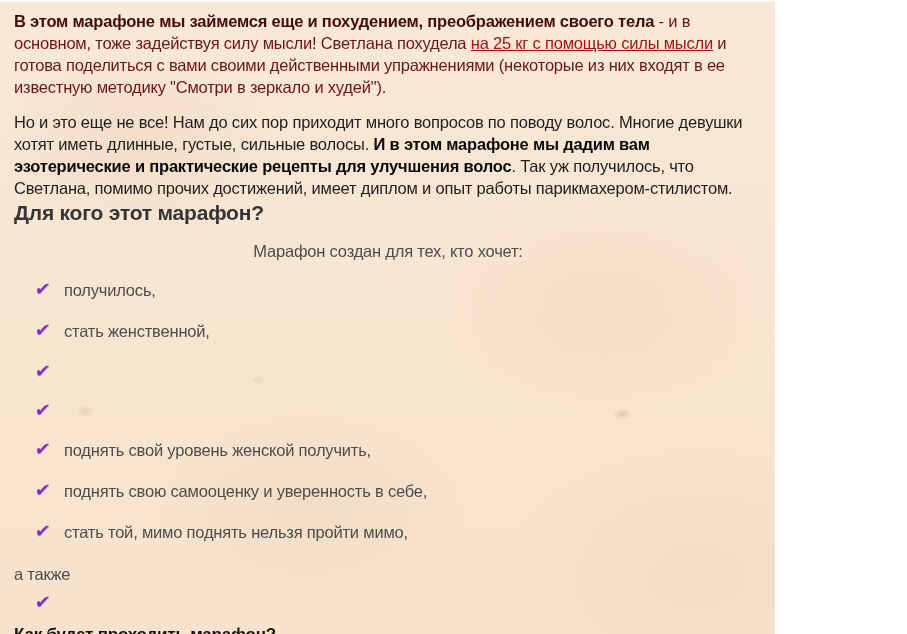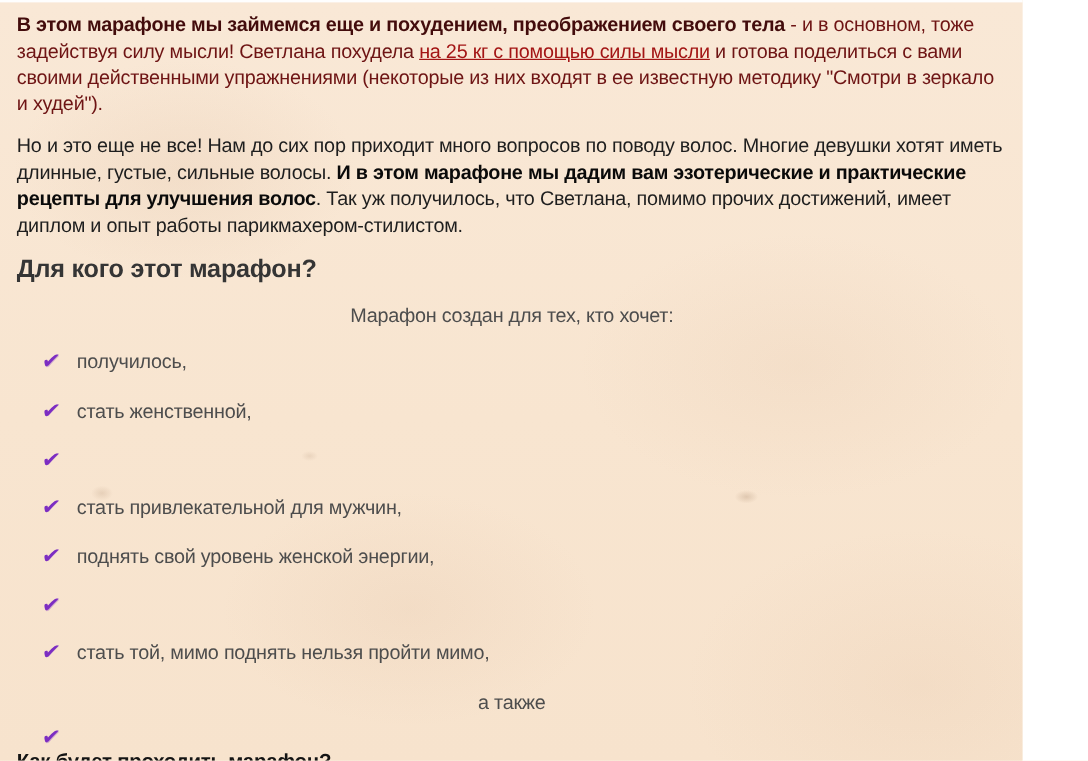--- a/index.html
+++ b/index.html
@@ -3,21 +3,21 @@
 <meta charset="utf-8">
 <style>
   html, body { margin: 0; padding: 0; }
   body {
     width: 907px; height: 634px; overflow: hidden;
     font-family: "Liberation Sans", "DejaVu Sans", sans-serif;
     background: #fff;
   }
   .page {
     position: relative;
-    width: 852px; height: 634px;
+    width: 775px; height: 634px;
     box-sizing: border-box;
     padding: 8px 13px 12px 14px;
     border-top: 2px solid #fefefe;
     overflow: hidden;
     background-color: #f8e6d2;
     background-image:
       radial-gradient(ellipse 14px 8px at 622px 412px, rgba(160,125,95,0.28), transparent 70%),
       radial-gradient(ellipse 12px 7px at 898px 414px, rgba(160,125,95,0.25), transparent 70%),
       radial-gradient(ellipse 13px 9px at 85px 409px, rgba(160,125,95,0.20), transparent 70%),
       radial-gradient(ellipse 10px 6px at 258px 378px, rgba(160,125,95,0.16), transparent 70%),
@@ -37,21 +37,21 @@
   .para.intro { margin-bottom: 13px; }
   .para.intro strong { color: #430c0c; }
   .para.intro a {
     color: #a31515;
     text-decoration: underline;
     cursor: pointer;
   }
   .para.hair { color: #1e1e1e; }
   .para.hair strong { color: #0a0a0a; }
   h2.section-heading {
-    margin: 14px 0 0;
+    margin: 2px 0 0;
     font-size: 21px;
     line-height: 24px;
     font-weight: bold;
     color: #353535;
     letter-spacing: -0.2px;
   }
   .list-intro {
     margin-top: 17px;
     font-size: 16.5px;
     line-height: 18px;
@@ -83,21 +83,20 @@
     line-height: 15px;
     transform: skewX(-8deg);
     text-shadow: 0.5px 0.5px 0 rgba(124,45,194,0.35);
   }
   .also-label {
     margin: 8px 0 2px;
     font-size: 16.5px;
     line-height: 18px;
     letter-spacing: -0.2px;
     color: #4d4d4d;
-    text-align: center;
   }
   .clipped-heading {
     position: absolute;
     left: 14px;
     top: 623px;
     font-size: 17px;
     font-weight: bold;
     letter-spacing: -0.2px;
     color: #141414;
     white-space: nowrap;
@@ -123,28 +122,28 @@
     </li>
     <li>
       <span class="check">✔</span>
       <span>стать женственной,</span>
     </li>
     <li>
       <span class="check">✔</span>
     </li>
     <li>
       <span class="check">✔</span>
-      <span>стать привлекательной для мужчин,</span>
     </li>
     <li>
       <span class="check">✔</span>
-      <span>поднять свой уровень женской энергии,</span>
+      <span>поднять свой уровень женской получить,</span>
     </li>
     <li>
       <span class="check">✔</span>
+      <span>поднять свою самооценку и уверенность в себе,</span>
     </li>
     <li>
       <span class="check">✔</span>
       <span>стать той, мимо поднять нельзя пройти мимо,</span>
     </li>
   </ul>
 
   <p class="also-label">а также</p>
 
   <ul class="checklist secondary">

